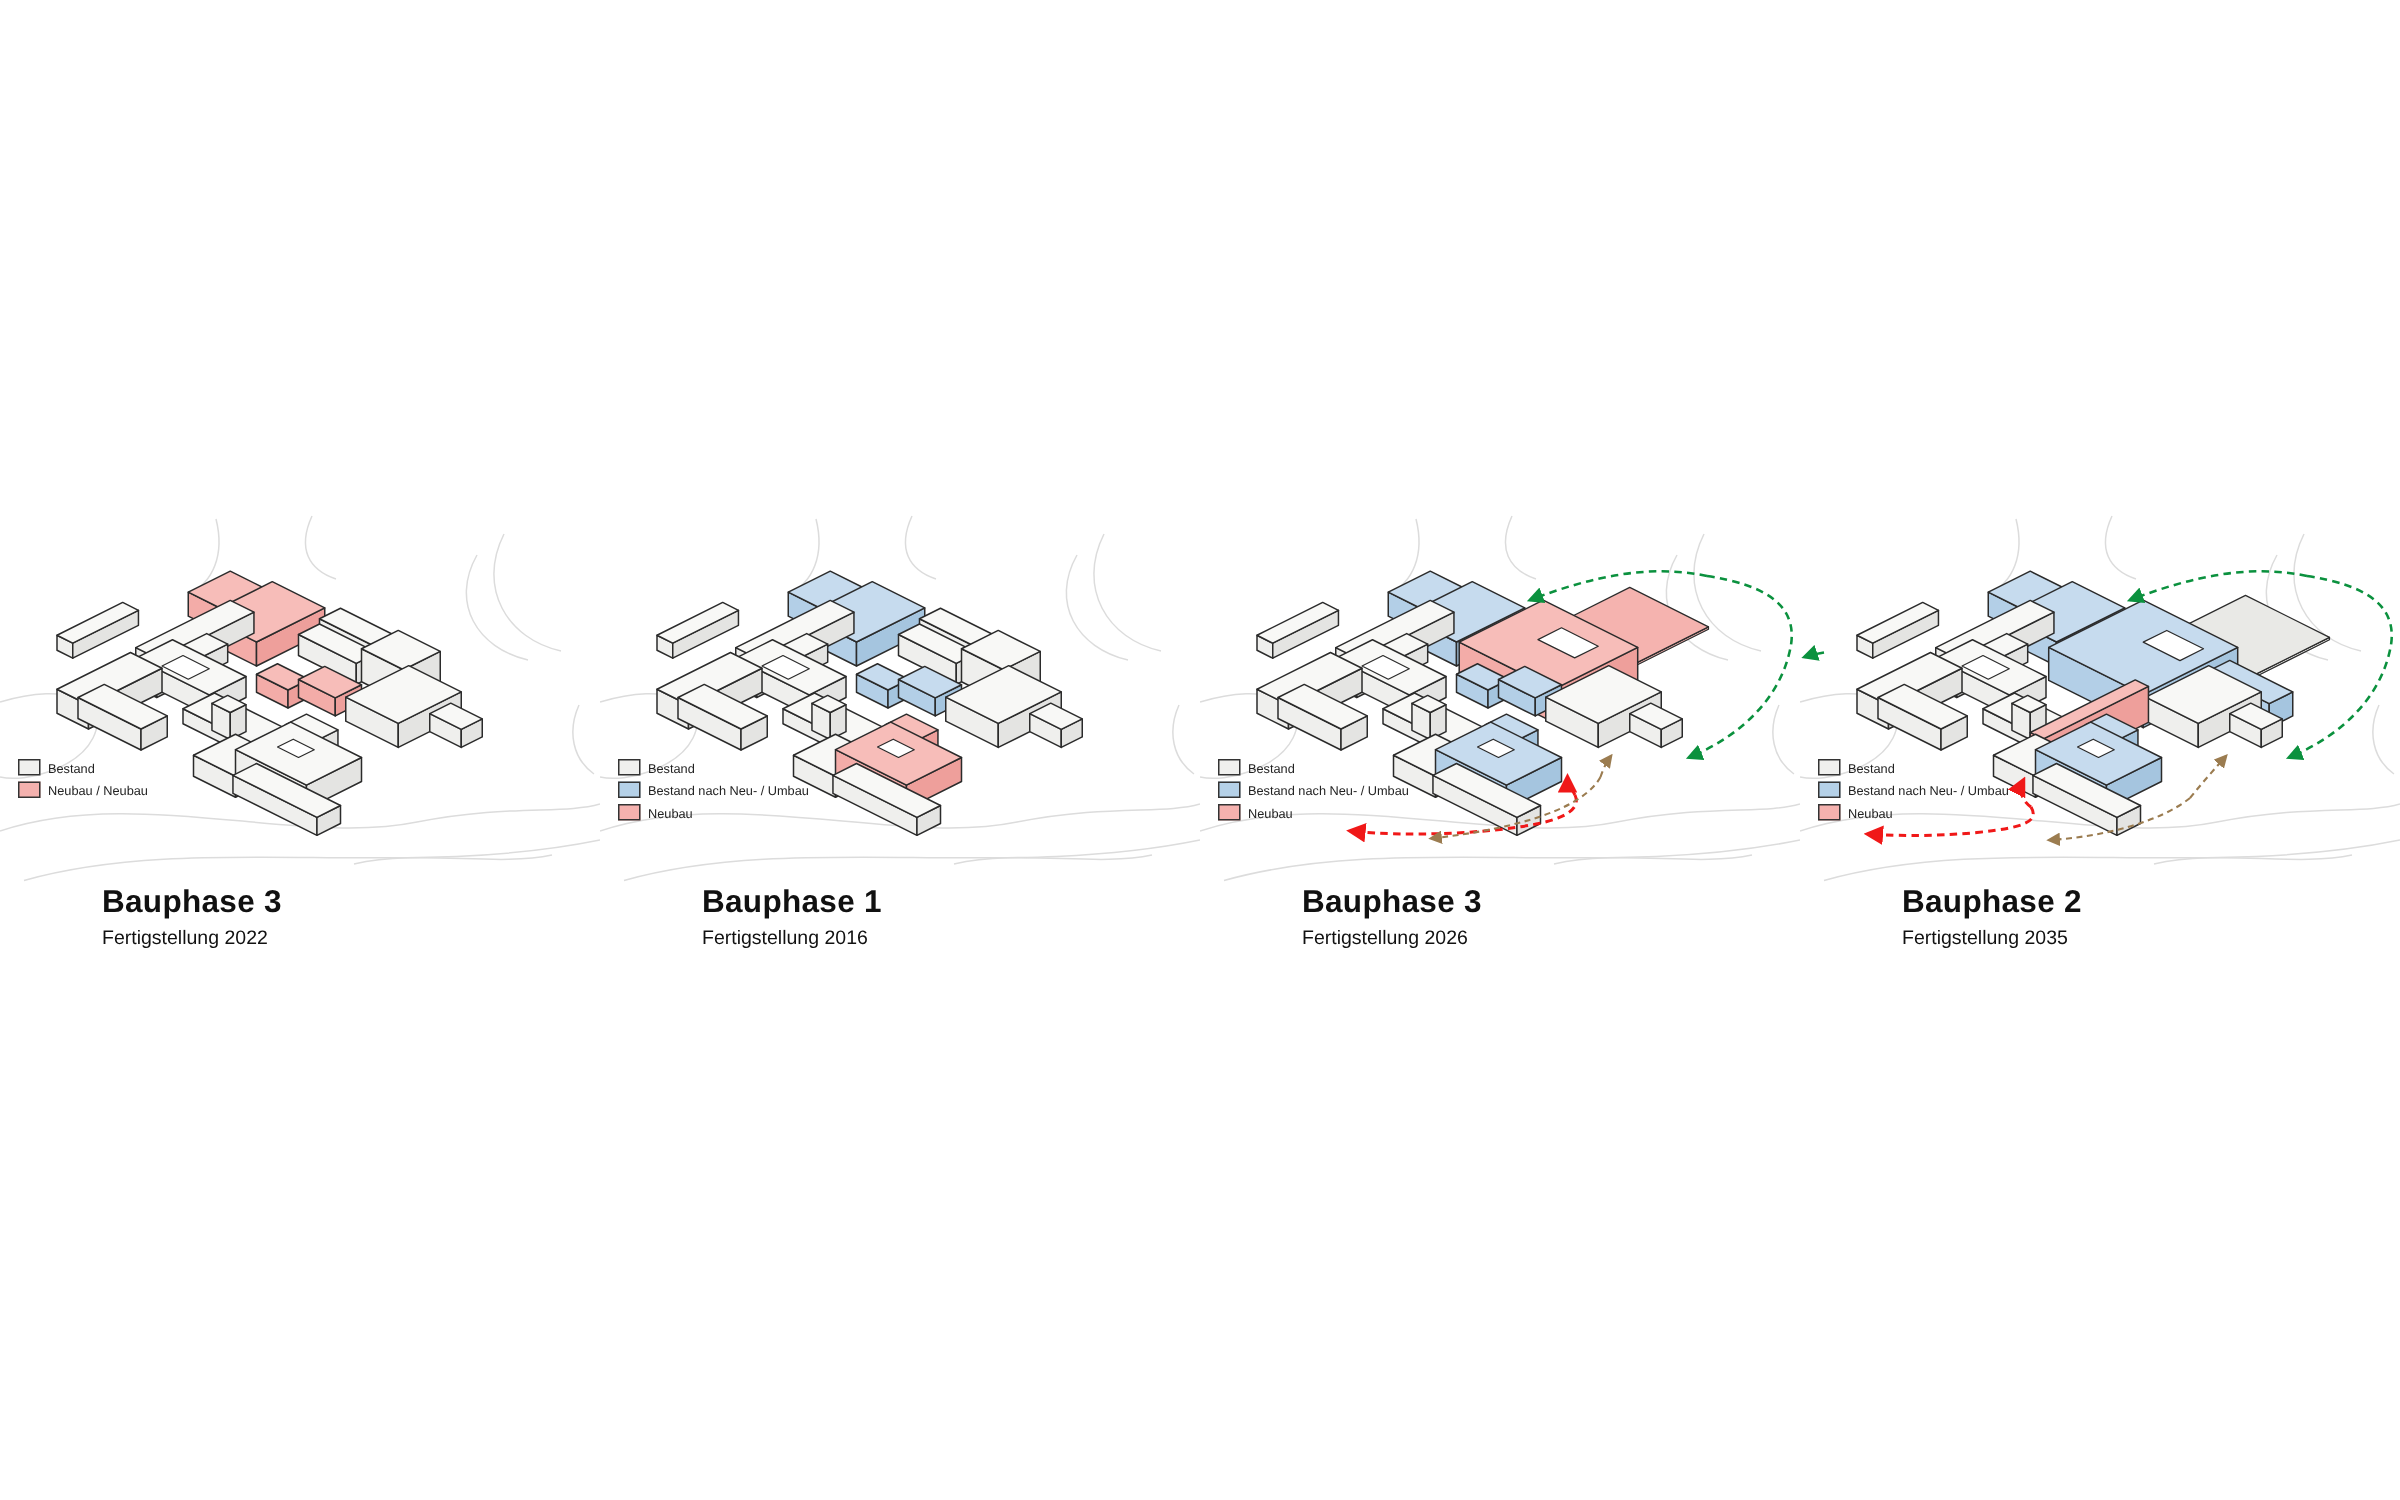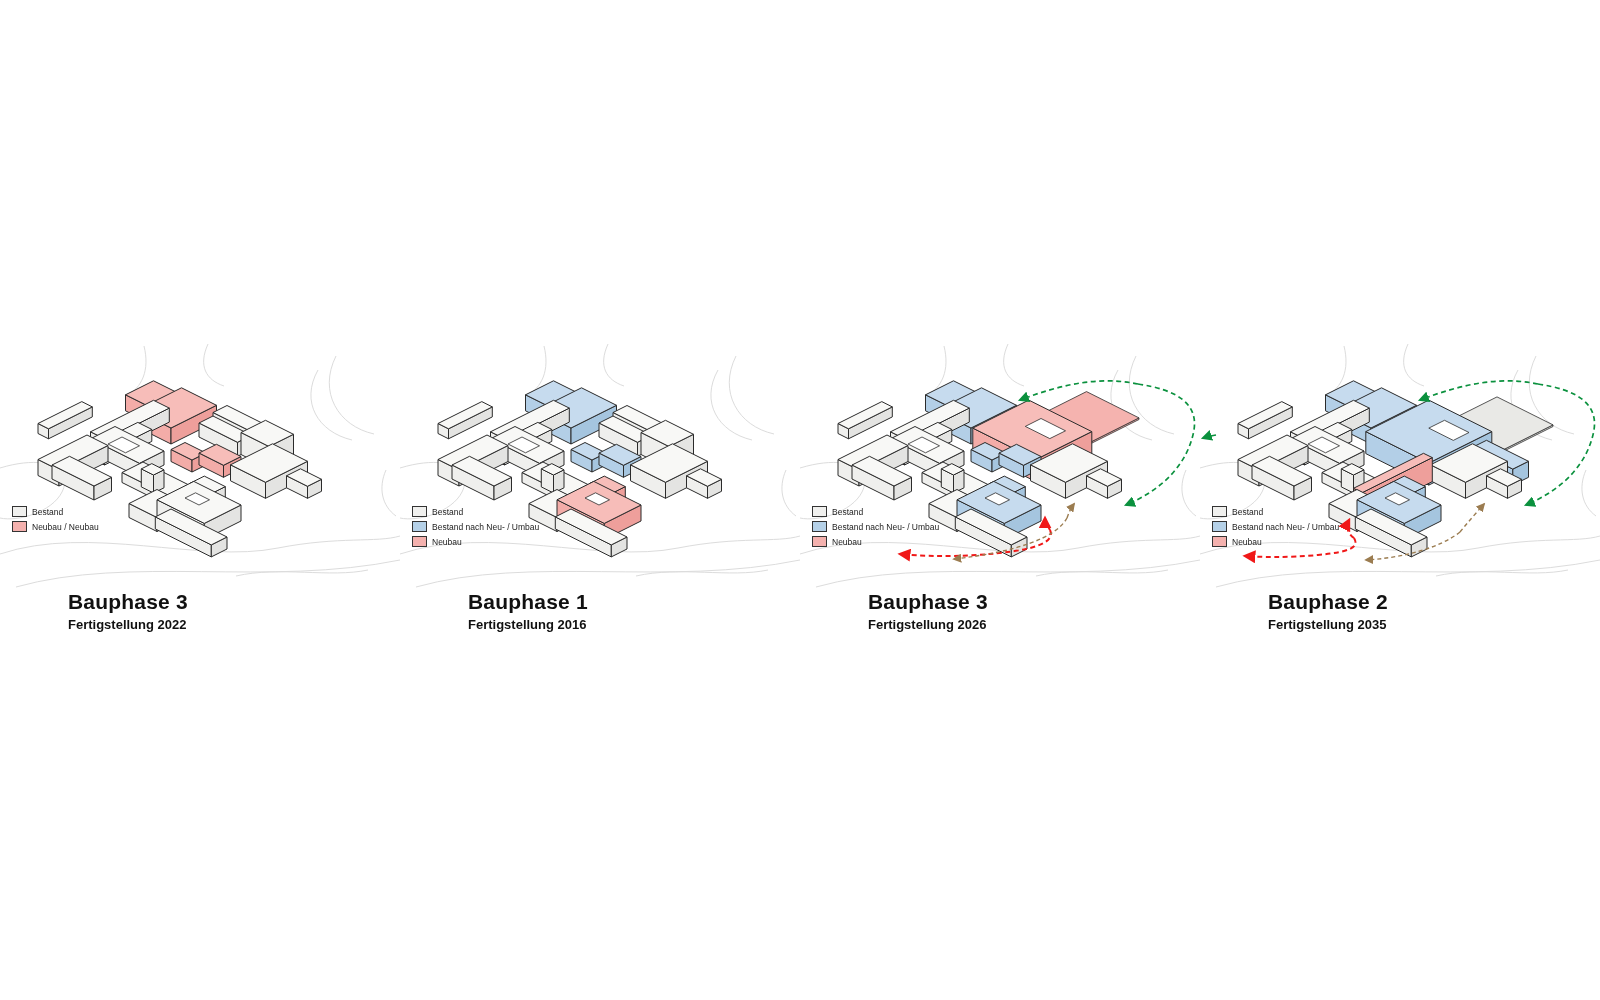--- a/index.html
+++ b/index.html
@@ -7,21 +7,21 @@
        font-family:"Liberation Sans", sans-serif;}
   #board{position:absolute;top:340px;left:0;width:1407px;display:flex;}
   .panel{position:relative;width:400px;height:320px;flex:0 0 400px;}
   .panel svg{position:absolute;top:0;left:0;display:block;}
   .legend{position:absolute;left:12px;top:166px;}
   .legend-item{display:flex;align-items:center;margin-bottom:4px;}
   .swatch{width:13px;height:9px;border:1px solid #333;margin-right:5px;flex:0 0 13px;}
   .legend-label{font-size:8.5px;color:#222;line-height:10px;white-space:nowrap;}
   .caption{position:absolute;left:68px;top:250px;}
   .title{font-size:21px;font-weight:bold;color:#111;letter-spacing:.2px;}
-  .subtitle{font-size:13px;font-weight:bold;color:#111;margin-top:3px;}
+  .subtitle{font-size:13px;font-weight:normal;color:#111;margin-top:3px;}
 </style>
 </head>
 <body>
 
 <div id="board">
     <div class="panel">
       <svg width="400" height="260" viewBox="0 0 400 260">
         <g>
           <path d="M144,6 C150,30 142,48 126,56" fill="none" stroke="#dcdcdc" stroke-width="1"></path>
           <path d="M208,4 C198,26 206,40 224,46" fill="none" stroke="#dcdcdc" stroke-width="1"></path>

